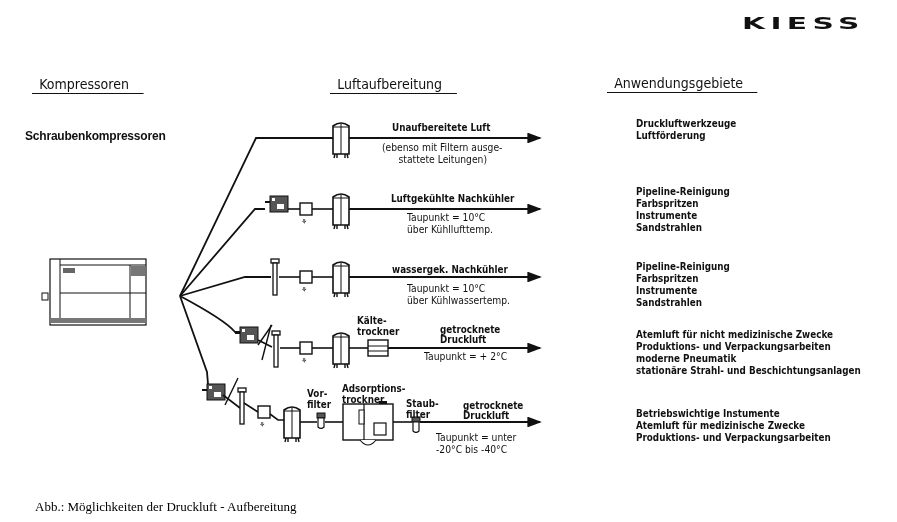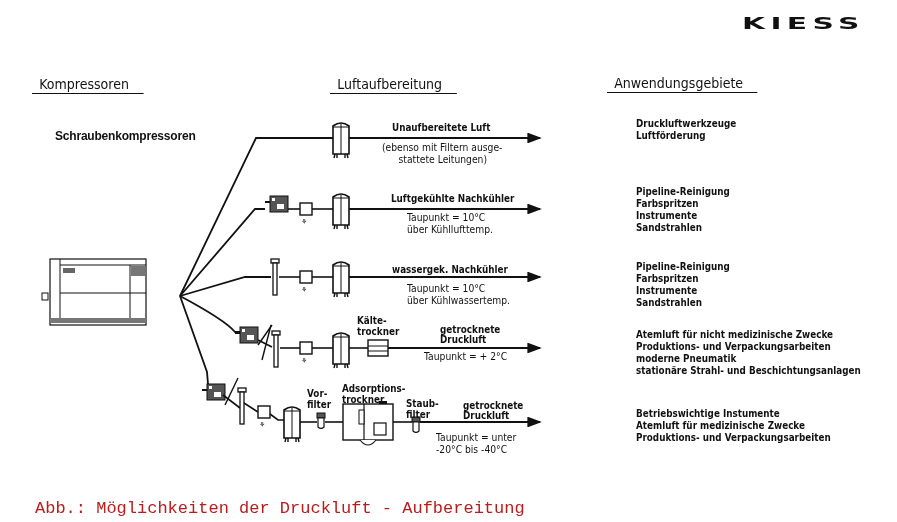--- a/index.html
+++ b/index.html
@@ -2,22 +2,22 @@
 <html><head>
 <meta charset="utf-8">
 <style>
   html, body { margin: 0; padding: 0; background: #ffffff; }
   body { width: 897px; height: 522px; position: relative; overflow: hidden; font-family: "DejaVu Sans", sans-serif; color: #111; }
   .abs { position: absolute; }
   .tech { font-family: "DejaVu Sans", sans-serif; font-size: 10px; line-height: 12px; color: #111; transform: scaleX(0.92); transform-origin: left top; white-space: nowrap; }
   .tech-b { font-family: "DejaVu Sans", sans-serif; font-size: 10px; font-weight: bold; line-height: 12px; color: #111; transform: scaleX(0.88); transform-origin: left top; white-space: nowrap; }
   .heading { font-family: "DejaVu Sans", sans-serif; font-size: 14px; color: #111; white-space: nowrap; border-bottom: 1.5px solid #111; padding: 0 16px 1px 8px; transform: scaleX(0.9); transform-origin: left top; }
   .logo { font-family: "DejaVu Sans", sans-serif; font-weight: bold; font-size: 22px; letter-spacing: 4px; transform: scaleX(1.35) scaleY(0.75); transform-origin: left top; color: #111; }
-  .sub { font-family: "Liberation Sans", sans-serif; font-weight: bold; font-size: 12px; line-height: 14px; letter-spacing: -0.2px; margin-left: 30px; }
-  .caption { font-family: Liberation Mono, monospace; font-size: 17px; color: #b91c1c; }
+  .sub { font-family: "Liberation Sans", sans-serif; font-weight: bold; font-size: 12px; line-height: 14px; letter-spacing: -0.2px; }
+  .caption { font-family: Liberation Serif, serif; font-size: 13px; color: #000000; }
   .apps { font-family: "DejaVu Sans", sans-serif; font-weight: bold; font-size: 10px; line-height: 12px; transform: scaleX(0.88); transform-origin: left top; white-space: nowrap; }
   .apps div { height: 12px; }
   svg { position: absolute; left: 0; top: 0; }
 </style>
 </head>
 <body>
 
 <div class="abs logo" style="left:742px; top:14px;">KIESS</div>
 
 <div class="abs heading" style="left:32px; top:76px;">Kompressoren</div>

